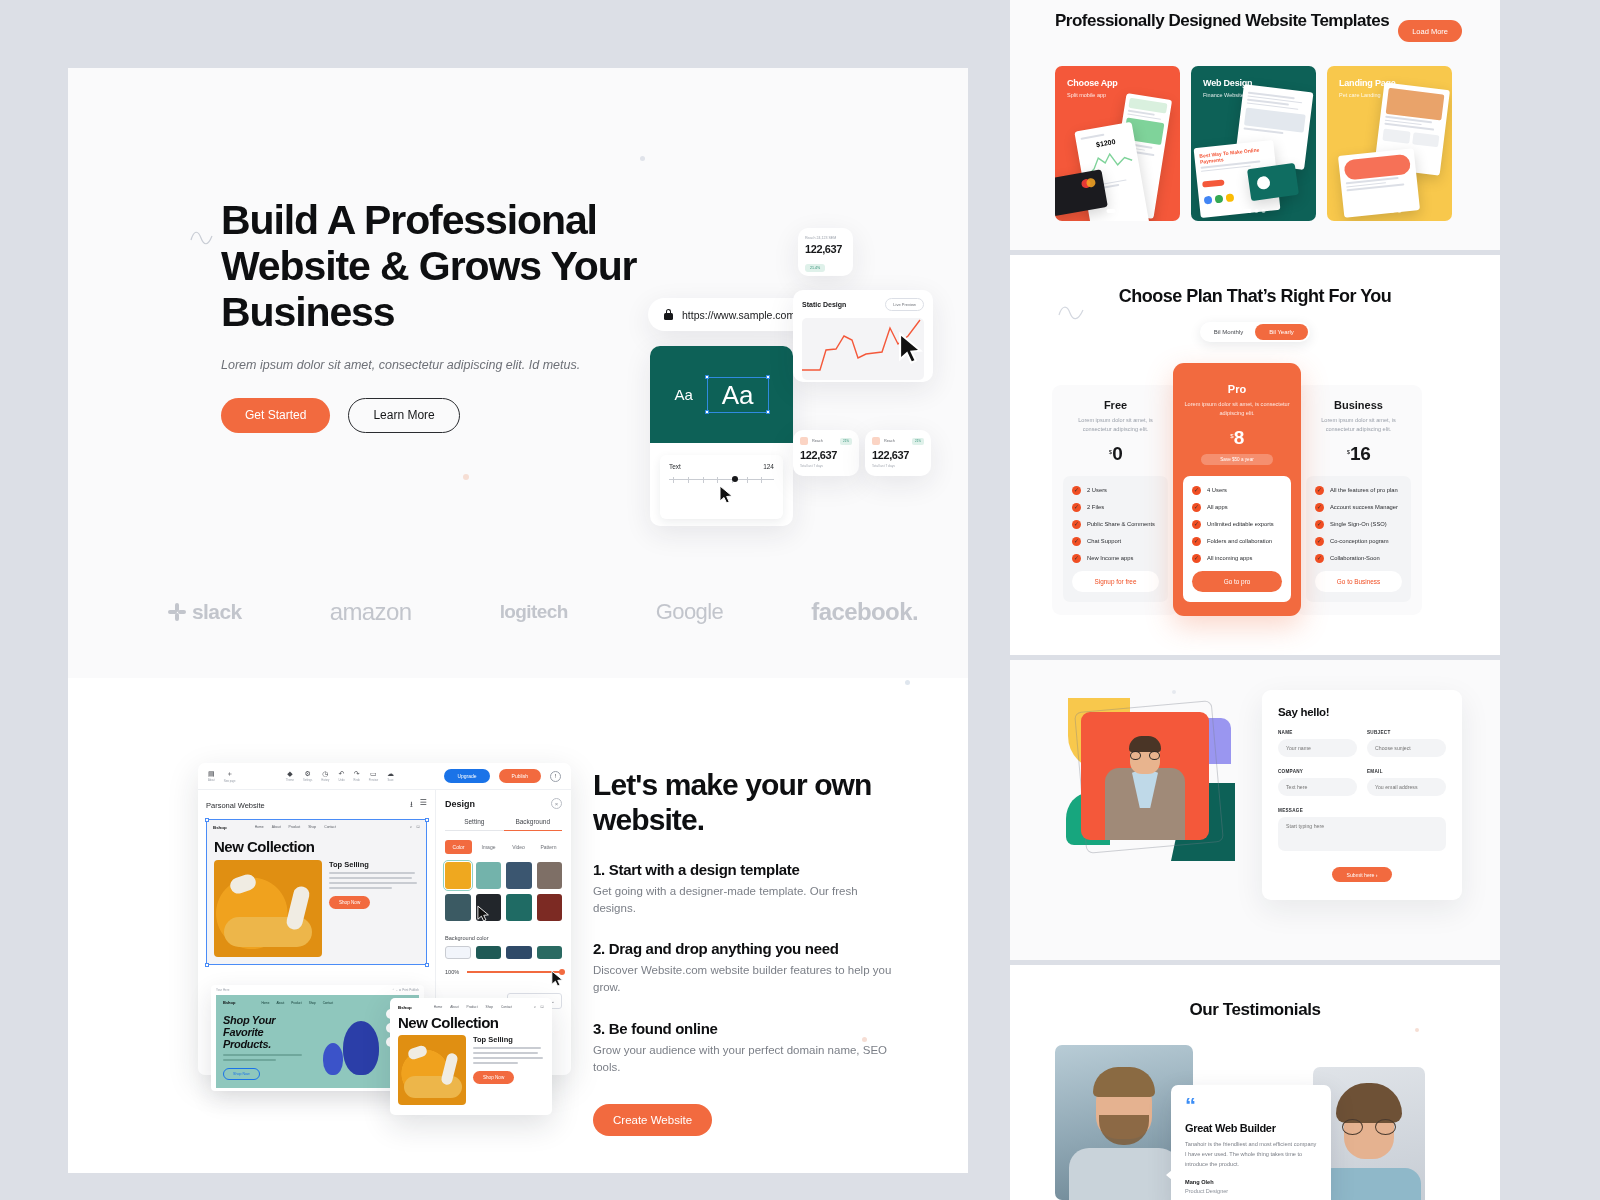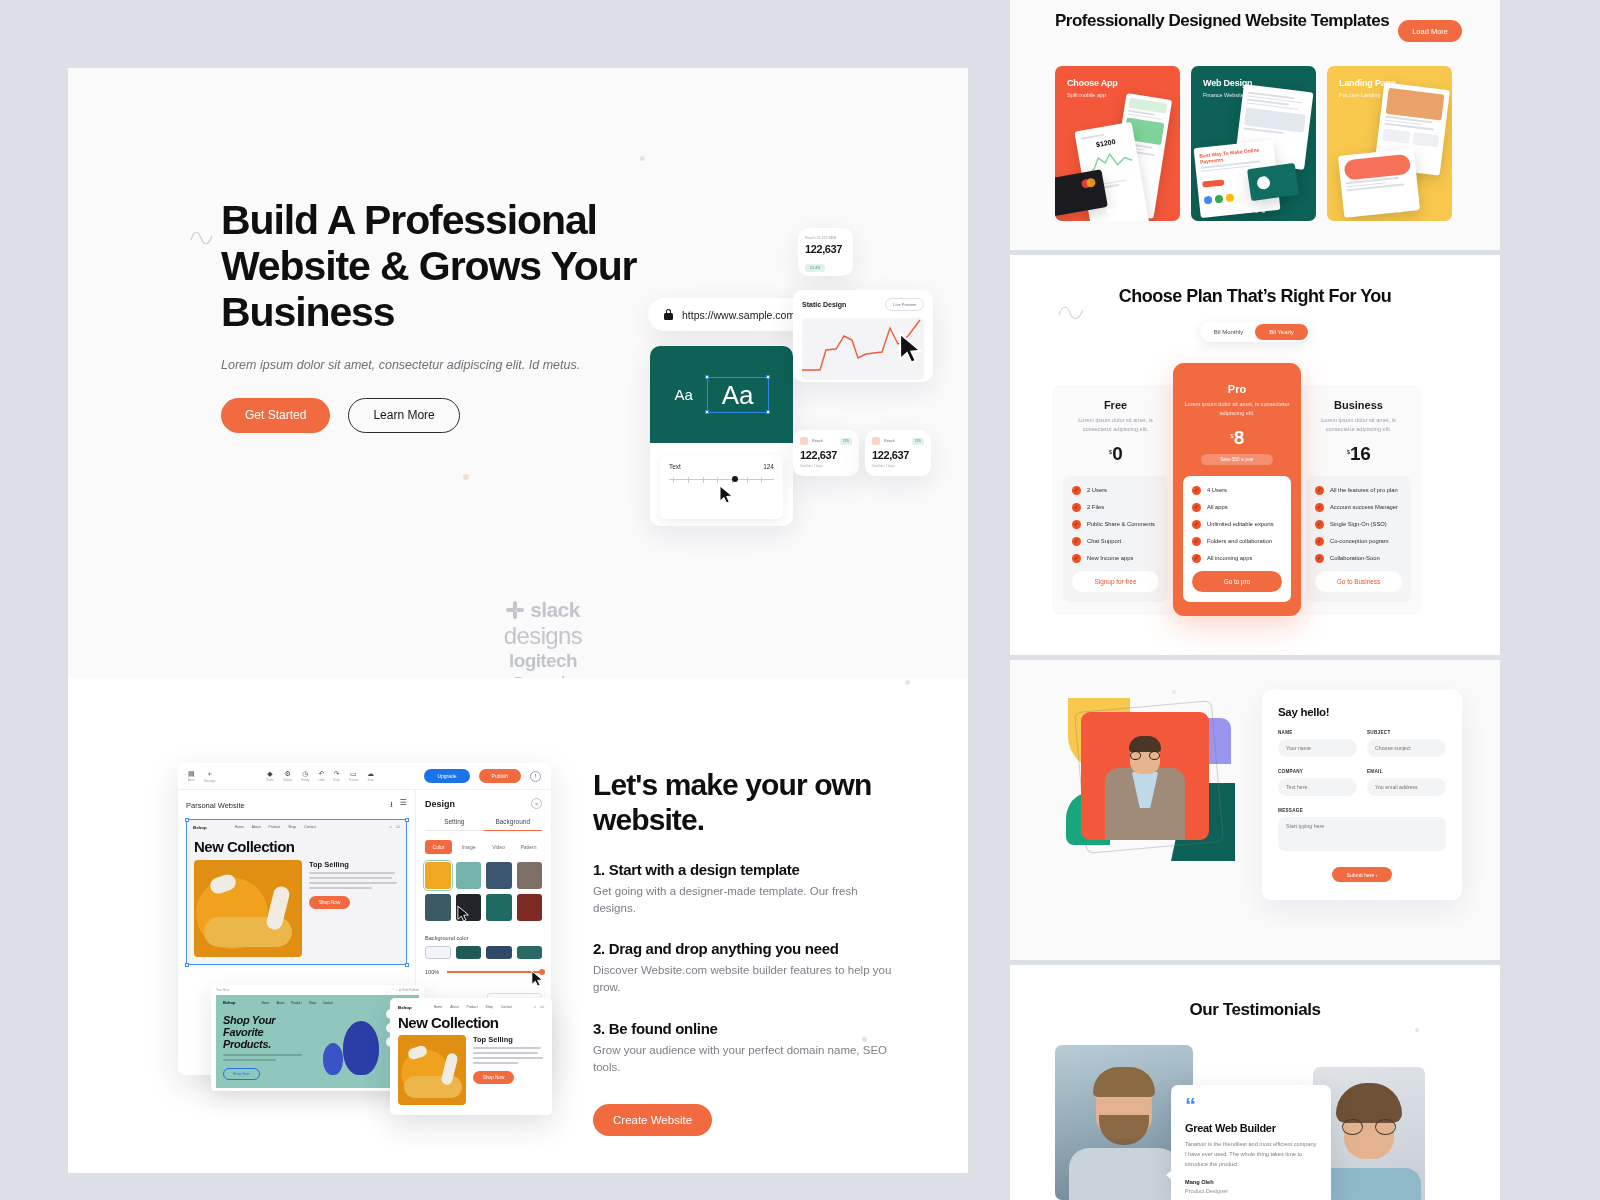--- a/index.html
+++ b/index.html
@@ -98,30 +98,30 @@
   .mini { width:66px; height:46px; padding:7px; }
   .mini1 { left:165px; top:212px; } .mini2 { left:237px; top:212px; }
   .mini-head { display:flex; align-items:center; gap:4px; }
   .mini-sq { width:8px; height:8px; background:#fbd4c4; border-radius:2px; }
   .mini-lbl { font-size:3.8px; color:#6d7077; }
   .mini-chip { margin-left:auto; background:#dff1ea; color:#2e8f74; font-size:3px; padding:1.5px 3px; border-radius:2px; }
   .mini-val { font-size:11px; font-weight:800; color:#17181a; margin-top:4px; letter-spacing:-0.4px; }
   .mini-sub { font-size:3.2px; color:#a4a9b2; margin-top:3px; }
 
   
-  .brands { position:absolute; left:100px; top:530px; width:750px; display:flex; align-items:center; justify-content:space-between;flex-direction:column; }
+  .brands { position:absolute; left:100px; top:530px; width:750px; display:flex; align-items:center; justify-content:space-between; }
   .brand-logo { color:#c2c5cc; font-size:22px; font-weight:700; letter-spacing:-0.6px; }
   .brand-slack { display:flex; align-items:center; gap:6px; }
   .slack-glyph { position:relative; width:18px; height:18px; }
   .slack-glyph b { position:absolute; background:#c2c5cc; border-radius:2px; display:block; }
 
   
   .sec2 { position:absolute; left:0; top:610px; width:900px; height:495px; background:#fff; }
   .builder { position:absolute; left:110px; top:85px; width:380px; }
-  .mock { position:relative; background:#fff; border-radius:7px; box-shadow:0 10px 32px rgba(30,35,50,.13); overflow:hidden; }
+  .mock { position:relative; background:#fff; border-radius:7px; box-shadow:0 10px 32px rgba(30,35,50,.13); overflow:hidden;margin-left:20px; }
   .mock-main { width:373px; height:312px; }
   .mock-bar { height:27px; border-bottom:0.8px solid #eef0f3; display:flex; align-items:center; padding:0 10px; gap:9px; }
   .tool { display:flex; flex-direction:column; align-items:center; gap:1px; }
   .tool-ic { font-size:7px; color:#44474d; }
   .tool-lb { font-size:2.6px; color:#9aa0aa; }
   .tool-sp { flex:1; }
   .pill-blue { background:#1a73e8; color:#fff; font-size:5px; border-radius:8px; padding:4px 13px; }
   .pill-orange { background:#f26a3f; color:#fff; font-size:5px; border-radius:8px; padding:4px 13px; }
   .circ-i { width:11px; height:11px; border-radius:50%; border:0.8px solid #9aa0aa; font-size:6px; color:#44474d; display:flex; align-items:center; justify-content:center; }
 
@@ -426,21 +426,21 @@
     <div class="brands">
       <div class="brand-slack">
         <div class="slack-glyph">
           <b style="left:7px;top:0;width:4px;height:9px"></b>
           <b style="left:7px;top:10px;width:4px;height:8px"></b>
           <b style="left:0;top:7px;width:9px;height:4px"></b>
           <b style="left:10px;top:7px;width:8px;height:4px"></b>
         </div>
         <span class="brand-logo" style="font-size:21px">slack</span>
       </div>
-      <div class="brand-logo" style="font-size:24px;font-weight:400">designs</div>
+      <div class="brand-logo" style="font-size:24px;font-weight:400">amazon</div>
       <div class="brand-logo" style="font-size:19px;font-weight:700">logitech</div>
       <div class="brand-logo" style="font-size:22px;font-weight:400">Google</div>
       <div class="brand-logo" style="font-size:24px">facebook.</div>
     </div>
 
     <div class="sec2">
 
       <div class="builder">
         <div class="mock mock-main">
           <div class="mock-bar">

